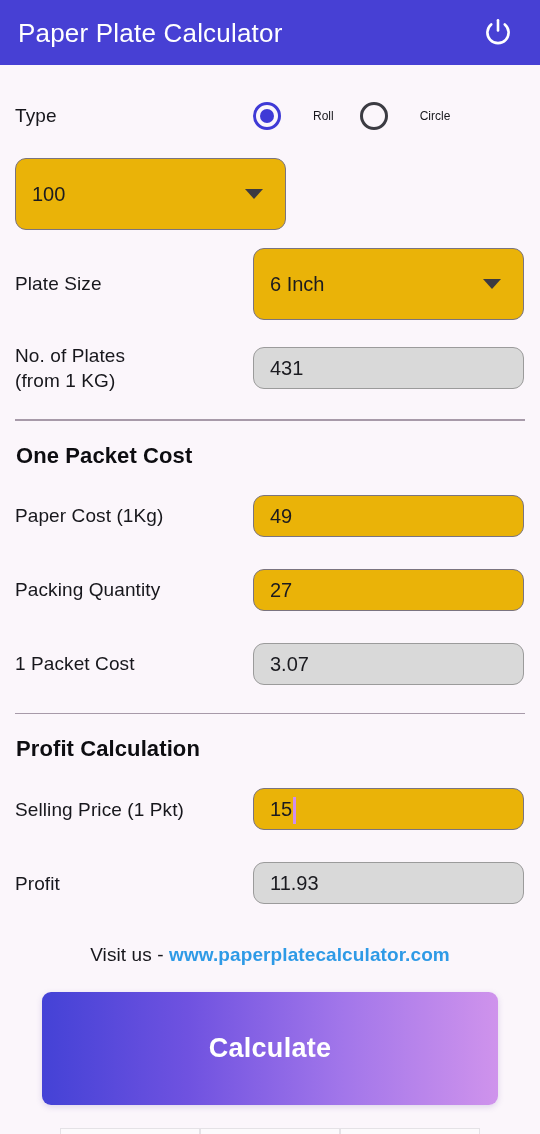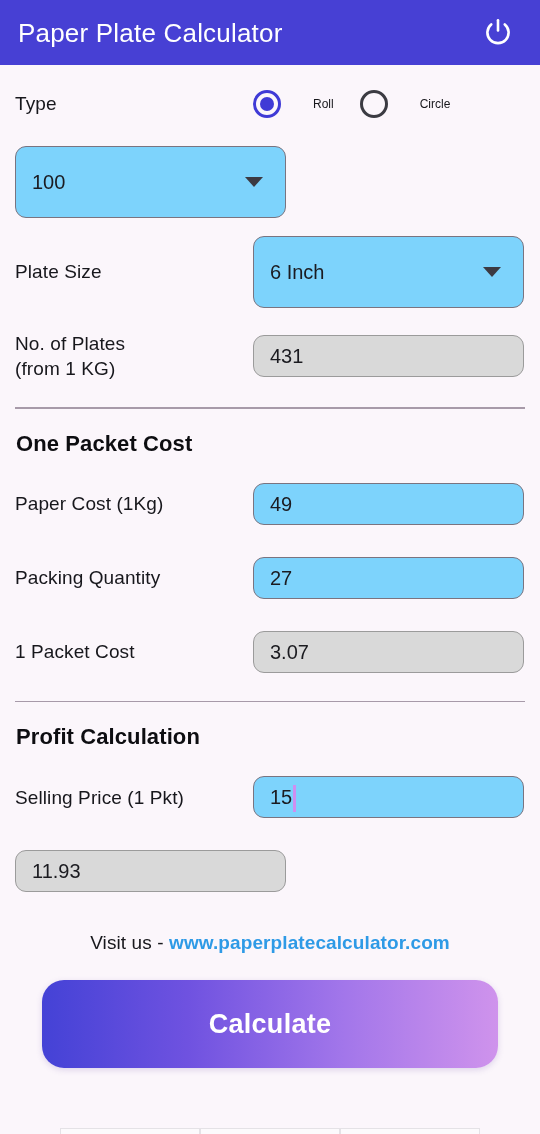--- a/index.html
+++ b/index.html
@@ -49,21 +49,21 @@
     display: flex;
     align-items: center;
     justify-content: center;
     cursor: pointer;
   }
   .power-btn svg { display: block; }
 
   
   .content {
     flex: 1 1 auto;
-    padding: 0 15px;
+    padding: 12px 15px;
     position: relative;
   }
 
   .row {
     display: flex;
     align-items: center;
     min-height: 62px;
   }
 
   .label {
@@ -118,21 +118,21 @@
     font-size: 12px;
     color: #17171c;
   }
 
   
   .input-box {
     width: 271px;
     height: 72px;
     border: 1.6px solid #7a7480;
     border-radius: 11px;
-    background: #7dd3fc;
+    background: #eab308;
     display: flex;
     align-items: center;
     padding: 0 16px;
     font-size: 20px;
     color: #1b1b20;
     position: relative;
   }
   .input-box.small { height: 42px; }
   .input-box.readonly {
     background: #d9d9d9;
@@ -197,23 +197,23 @@
     font-weight: bold;
     text-decoration: none;
     cursor: pointer;
   }
 
   .calc-wrap {
     padding: 26px 27px 0 27px;
   }
   .calc-btn {
     width: 100%;
-    height: 88px;
+    height: 113px;
     border: none;
-    border-radius: 22px;
+    border-radius: 9px;
     background: linear-gradient(90deg, #4442d6 0%, #6f52e0 32%, #a276ea 66%, #cf93ec 100%);
     color: #ffffff;
     font-family: "Liberation Sans", sans-serif;
     font-size: 27px;
     font-weight: bold;
     letter-spacing: 0.3px;
     cursor: pointer;
     box-shadow: 0 2px 6px rgba(90, 60, 160, 0.18);
   }
 
@@ -336,20 +336,21 @@
       <div class="label">Selling Price (1 Pkt)</div>
       <div class="field-wrap">
         <div class="input-box small">
           <span class="input-value">15</span>
             <span class="caret"></span>
         </div>
       </div>
     </div>
 
     <div class="row row-profit">
+      <div class="label">Profit</div>
       <div class="field-wrap">
         <div class="input-box small readonly">
           <span class="input-value">11.93</span>
         </div>
       </div>
     </div>
 
     <div class="visit">
       <span>Visit us - </span><span class="link">www.paperplatecalculator.com</span>
     </div>

